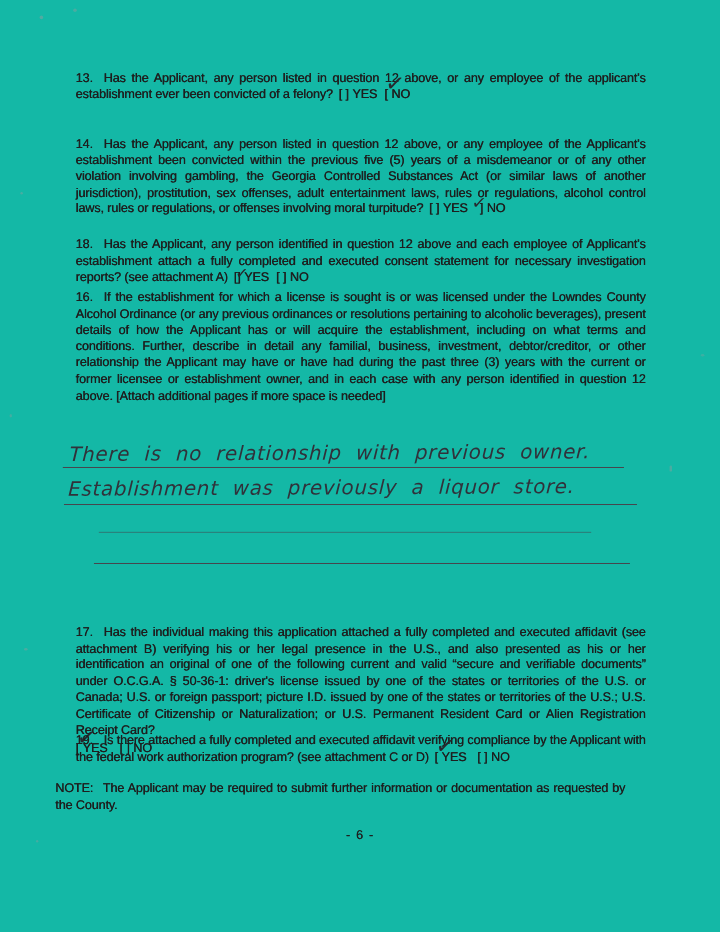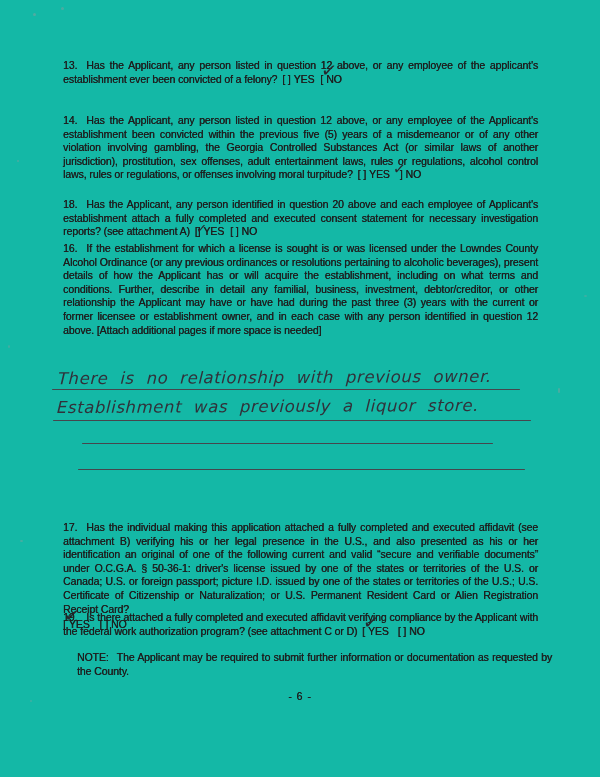--- a/index.html
+++ b/index.html
@@ -24,21 +24,21 @@
   .check.overleft{font-size:15px;left:-7px;top:-5px;transform:rotate(6deg);}
   .check.tall{font-size:19px;left:1px;top:-9px;transform:rotate(8deg);}
   .ansline{display:block;text-align:left;margin-top:1.5px;}
   .hw{
     position:absolute;font-family:"DejaVu Sans",sans-serif;font-style:italic;
     font-size:16.5px;color:#31313a;letter-spacing:0.6px;word-spacing:6px;
     white-space:nowrap;transform:skewX(-3deg) rotate(-0.3deg);
   }
   .rule{position:absolute;height:0;border-top:1.5px solid #46464d;border-radius:1px;}
   .note{
-    position:absolute;left:77px;width:475px;text-align:justify;
+    position:absolute;left:46px;width:475px;text-align:justify;
     font-size:10.5px;line-height:13.6px;letter-spacing:-0.1px;
     text-shadow:0.3px 0 0 currentColor;
   }
   .notelabel{margin-right:8px;}
   .pageno{
     position:absolute;top:690px;left:0;right:0;text-align:center;
     font-size:10.5px;letter-spacing:1px;text-shadow:0.3px 0 0 currentColor;
   }
   .spk{position:absolute;background:#9b9b9b;border-radius:50%;}
 </style>
@@ -51,21 +51,21 @@
     <span class="qnum">13.</span><span>Has the Applicant, any person listed in question 12 above, or any employee of the applicant's establishment ever been convicted of a felony?</span>
     <span class="ebox">[ ]</span><span class="yn">YES</span><span class="cb"><span>[</span><span class="check tall">✓</span></span><span class="yn">NO</span>
   </div>
 
   <div class="q" style="top:114px">
     <span class="qnum">14.</span><span>Has the Applicant, any person listed in question 12 above, or any employee of the Applicant's establishment been convicted within the previous five (5) years of a misdemeanor or of any other violation involving gambling, the Georgia Controlled Substances Act (or similar laws of another jurisdiction), prostitution, sex offenses, adult entertainment laws, rules or regulations, alcohol control laws, rules or regulations, or offenses involving moral turpitude?</span>
     <span class="ebox">[ ]</span><span class="yn">YES</span><span class="cb" style="margin-left:6px"><span class="check overleft">✓</span><span>]</span></span><span class="yn">NO</span>
   </div>
 
   <div class="q" style="top:198px">
-    <span class="qnum">18.</span><span>Has the Applicant, any person identified in question 20 above and each employee of Applicant's establishment attach a fully completed and executed consent statement for necessary investigation reports?  (see attachment A)</span>
+    <span class="qnum">18.</span><span>Has the Applicant, any person identified in question 12 above and each employee of Applicant's establishment attach a fully completed and executed consent statement for necessary investigation reports?  (see attachment A)</span>
     <span class="cb"><span>[</span><span>]</span><span class="check inbox">✓</span></span><span class="yn">YES</span><span class="ebox">[ ]</span><span class="yn">NO</span>
   </div>
 
   <div class="q" style="top:242px">
     <span class="qnum">16.</span><span>If the establishment for which a license is sought is or was licensed under the Lowndes County Alcohol Ordinance (or any previous ordinances or resolutions pertaining to alcoholic beverages), present details of how the Applicant has or will acquire the establishment, including on what terms and conditions. Further, describe in detail any familial, business, investment, debtor/creditor, or other relationship the Applicant may have or have had during the past three (3) years with the current or former licensee or establishment owner, and in each case with any person identified in question 12 above.  [Attach additional pages if more space is needed]</span>
   </div>
 
   <div class="hw" style="top:368px;left:58px">There is no relationship with previous owner.</div>
   <div class="rule" style="top:389px;left:52px;width:468px"></div>
   <div class="hw" style="top:397px;left:57px">Establishment was previously a liquor store.</div>

